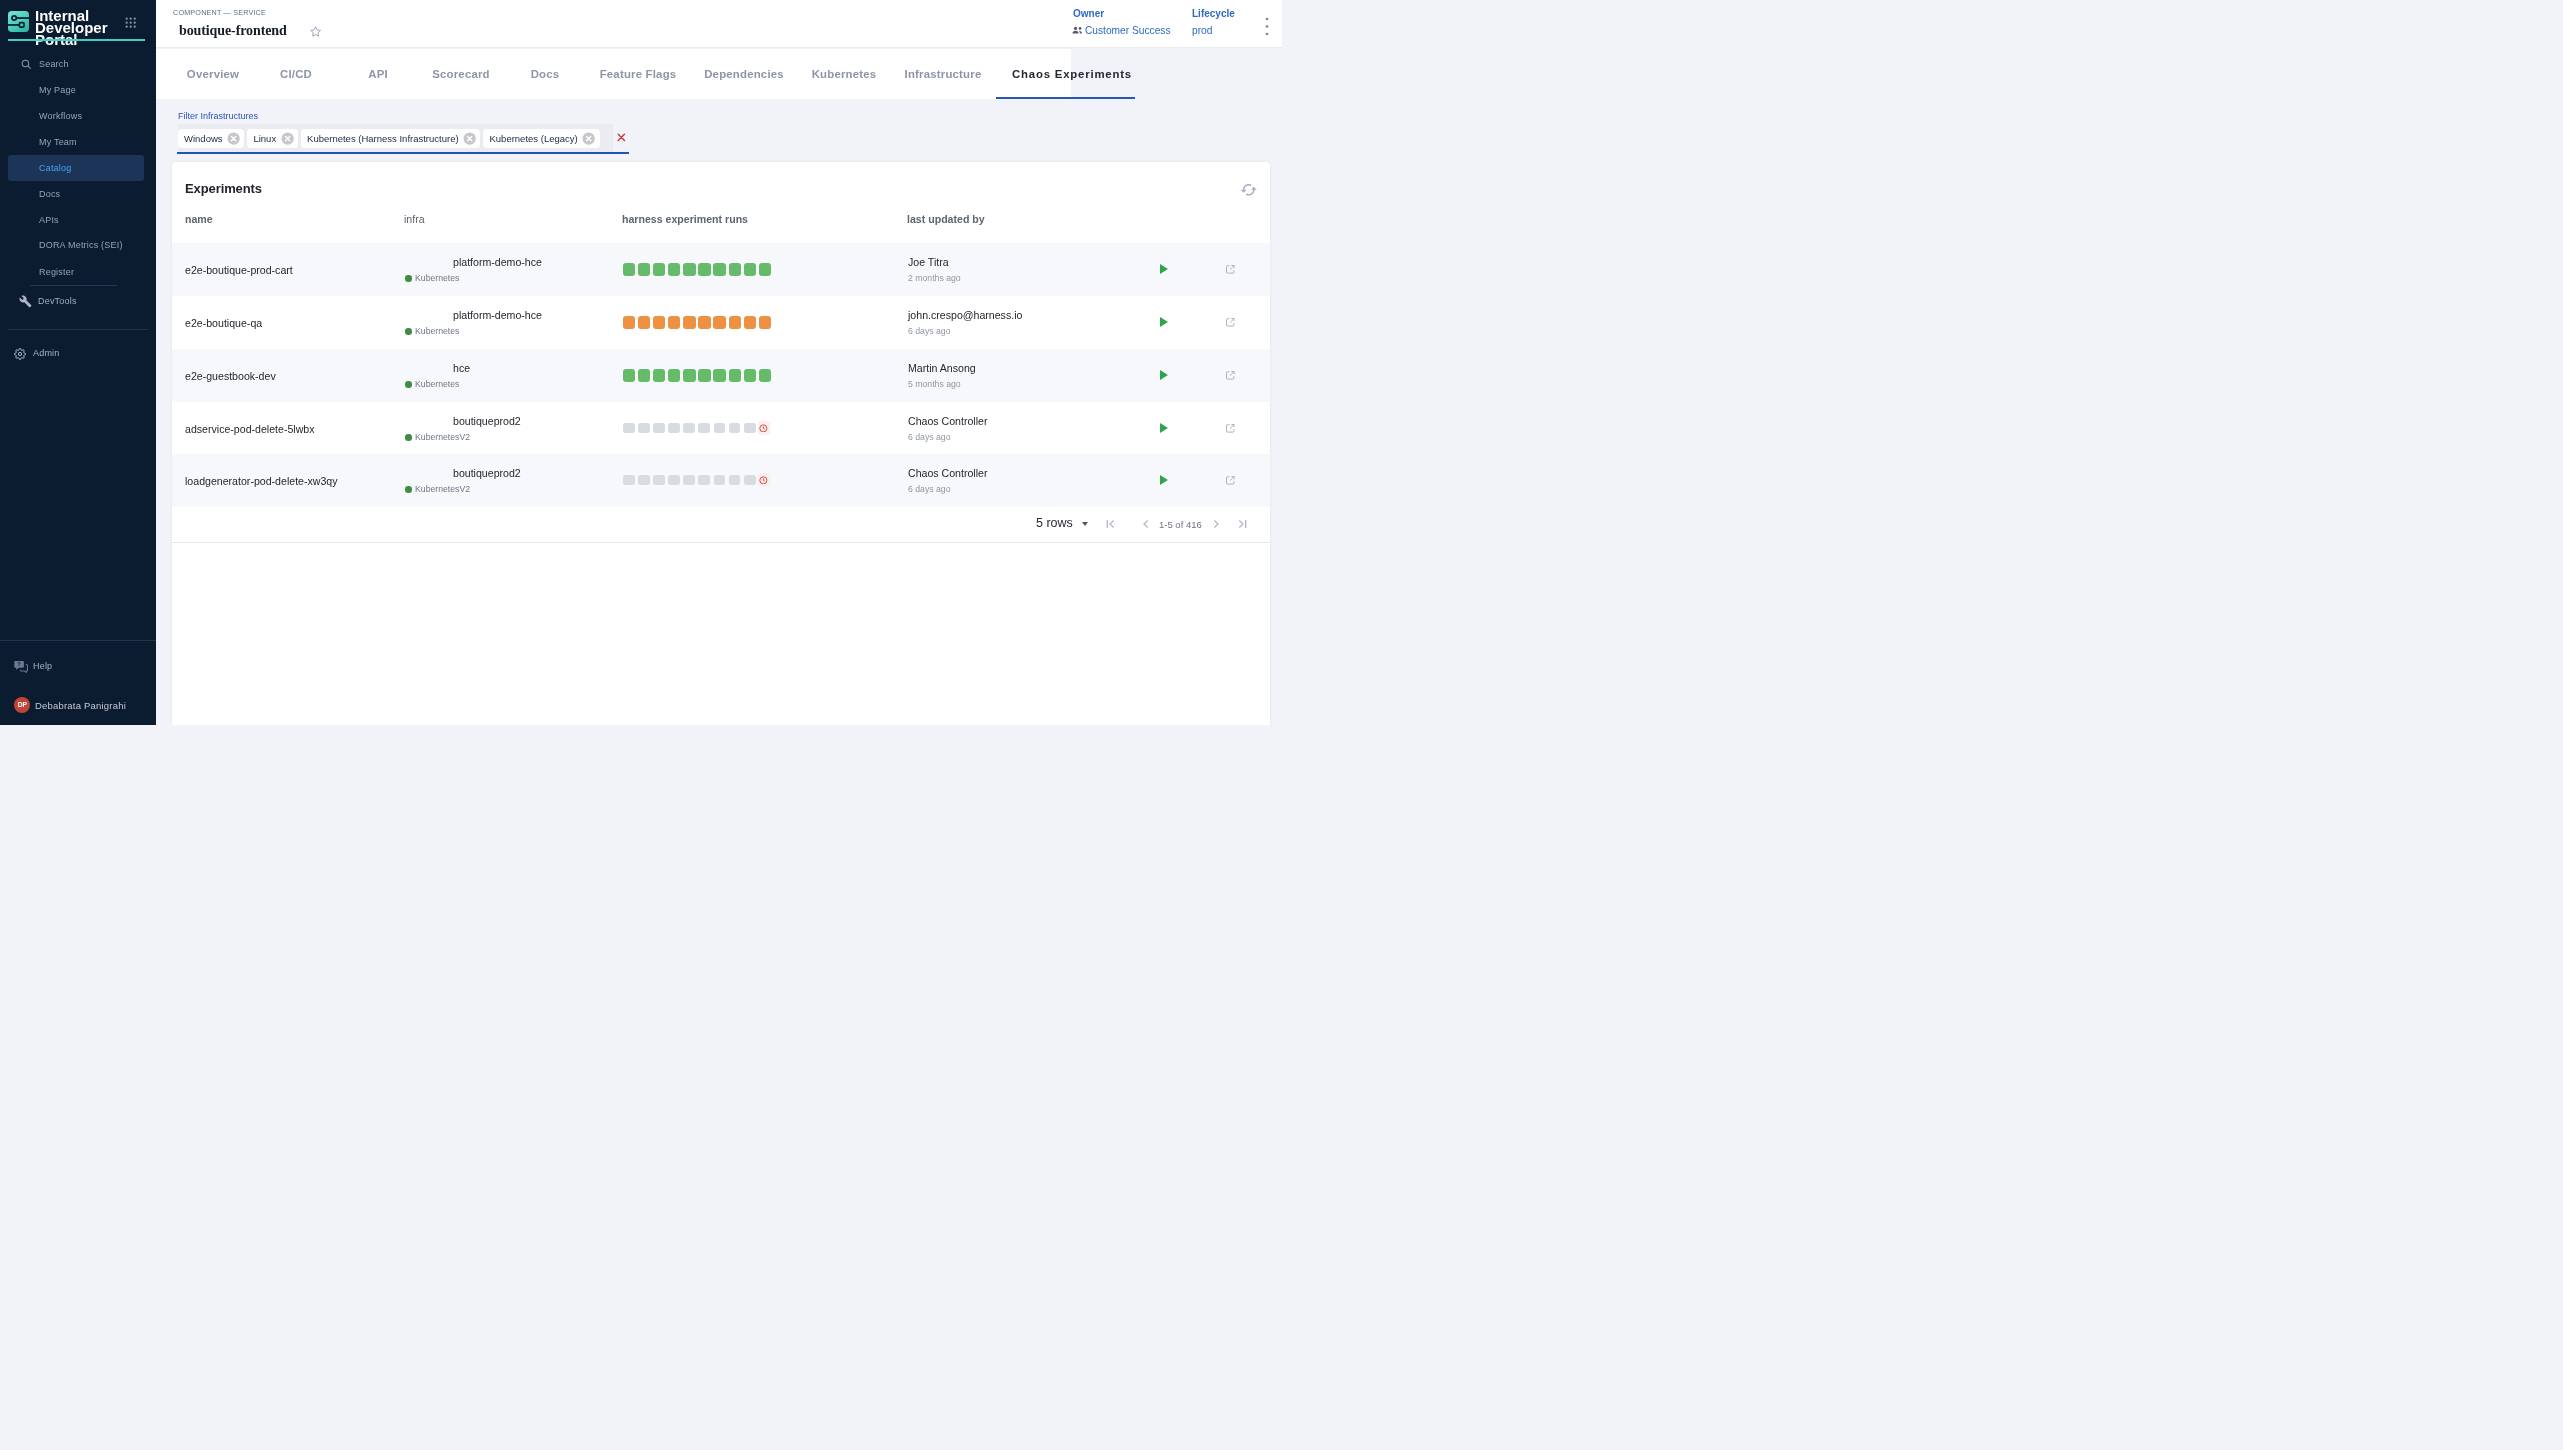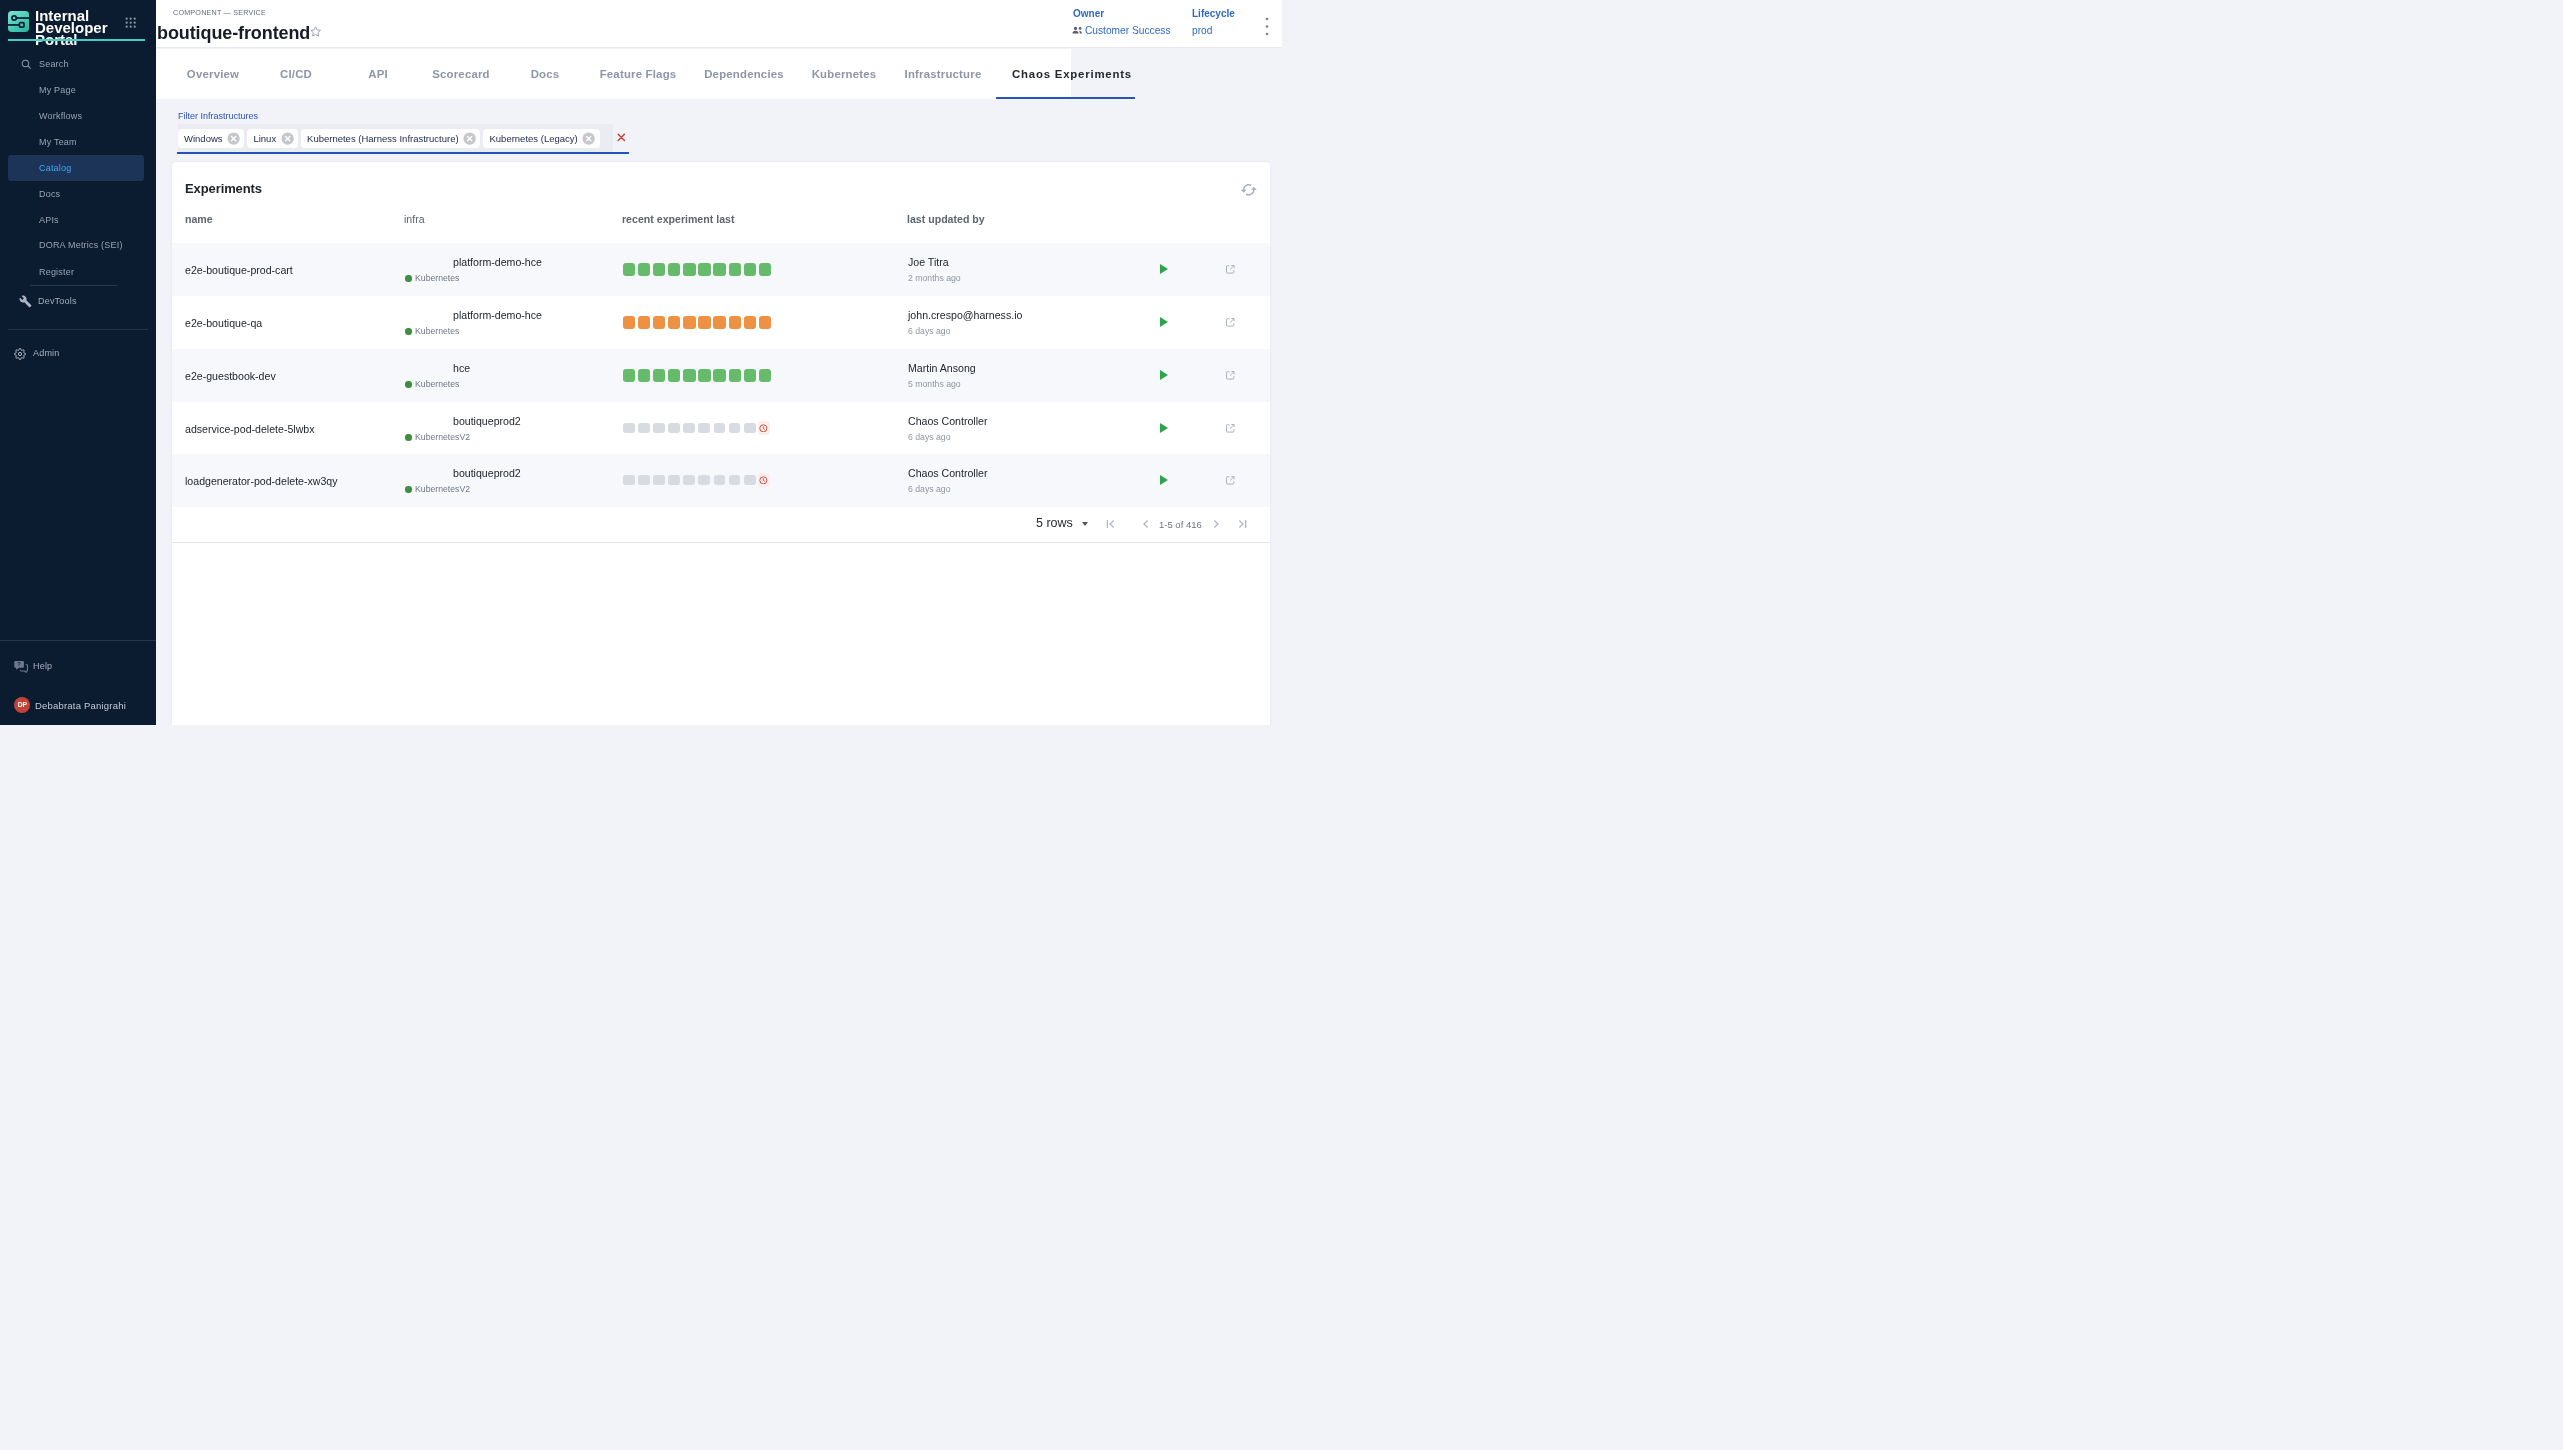--- a/index.html
+++ b/index.html
@@ -104,21 +104,21 @@
     <text x="8.4" y="12.3" font-size="9.5" font-weight="bold" fill="#0c1c30" text-anchor="middle" font-family="Liberation Sans">?</text>
     <path fill="none" stroke="#6e7890" stroke-width="1.7" d="M19.5 9.5h2a1 1 0 0 1 1 1V19a1 1 0 0 1-1 1h-1.2v2.3L17 20h-5a1 1 0 0 1-1-1v-1.2"></path>
   </svg>
   <div class="snav" style="left:33px;top:666px;color:#a9b1c0;">Help</div>
   <div class="abs" style="left:14.4px;top:697px;width:16px;height:16px;border-radius:50%;background:#c04437;color:#fff;font-size:6.8px;font-weight:bold;text-align:center;line-height:16px;">DP</div>
   <div class="snav" style="left:35px;top:705px;font-size:9.5px;color:#c3c9d6;">Debabrata Panigrahi</div>
 </div>
 
 <div id="hdr">
   <div class="abs" style="left:17px;top:8.4px;font-size:7.2px;letter-spacing:0.2px;color:#5a6e84;">COMPONENT — SERVICE</div>
-  <div class="abs" style="left:1px;top:23px;font-size:18px;font-weight:bold;letter-spacing:-0.1px;color:#161d26;">boutique-frontend</div>
+  <div class="abs" style="left:23px;top:23px;font-size:14px;font-weight:bold;letter-spacing:-0.1px;color:#161d26;font-family:Liberation Serif, serif;">boutique-frontend</div>
 
   <svg class="abs" style="left:153px;top:25px" width="13.3" height="13.3" viewBox="0 0 24 24" fill="none" stroke="#9aa3b8" stroke-width="1.8">
     <path d="M12 3.2l2.7 5.6 6.1.8-4.5 4.3 1.1 6.1L12 17.1 6.6 20l1.1-6.1-4.5-4.3 6.1-.8z"></path>
   </svg>
 
   <div class="abs" style="left:917px;top:7.6px;font-size:10px;font-weight:bold;color:#2d69c3;">Owner</div>
   <svg class="abs" style="left:916px;top:26px" width="11.4" height="8.7" viewBox="0 0 20 14" fill="#555c66">
     <circle cx="6.2" cy="3.6" r="2.7"></circle>
       <path d="M.8 12.5c0-2.8 2.4-4.6 5.4-4.6s5.4 1.8 5.4 4.6z"></path>
     <circle cx="14.2" cy="3.6" r="2.4"></circle>
@@ -179,21 +179,21 @@
 
 <div id="card">
   <div class="abs" style="left:13px;top:19px;font-size:13px;font-weight:bold;letter-spacing:-0.1px;color:#20252c;">Experiments</div>
 
   <svg class="abs" style="left:1068px;top:18.6px" width="17.5" height="17.5" viewBox="0 0 24 24" fill="#a9aec0">
     <path d="M19 8l-4 4h3c0 3.31-2.69 6-6 6-1.01 0-1.97-.25-2.8-.69l-1.46 1.46C8.97 19.54 10.43 20 12 20c4.42 0 8-3.58 8-8h3l-4-4zM6 12c0-3.31 2.69-6 6-6 1.01 0 1.97.25 2.8.69l1.46-1.46C15.03 4.46 13.57 4 12 4c-4.42 0-8 3.58-8 8H1l4 4 4-4H6z"></path>
   </svg>
 
   <div class="abs" style="left:13px;top:51px;font-size:10.6px;font-weight:bold;color:#5d6570;">name</div>
   <div class="abs" style="left:232px;top:51px;font-size:10.6px;font-weight:normal;color:#5d6570;">infra</div>
-  <div class="abs" style="left:450px;top:51px;font-size:10.6px;font-weight:bold;color:#5d6570;">recent experiment last</div>
+  <div class="abs" style="left:450px;top:51px;font-size:10.6px;font-weight:bold;color:#5d6570;">harness experiment runs</div>
   <div class="abs" style="left:735px;top:51px;font-size:10.6px;font-weight:bold;color:#5d6570;">last updated by</div>
   <div class="abs" style="left:0;top:81px;width:1098px;height:0.8px;background:#e3e5eb;"></div>
 
   <div class="row zebra" style="top:81px">
     <div class="rname">e2e-boutique-prod-cart</div>
     <div class="iname" style="top:13.3px">platform-demo-hce</div>
     <div class="idot" style="top:32px"></div>
     <div class="isub" style="top:30px">Kubernetes</div>
     <div class="runs" style="top:20px">
         <div class="sq sqg"></div>

